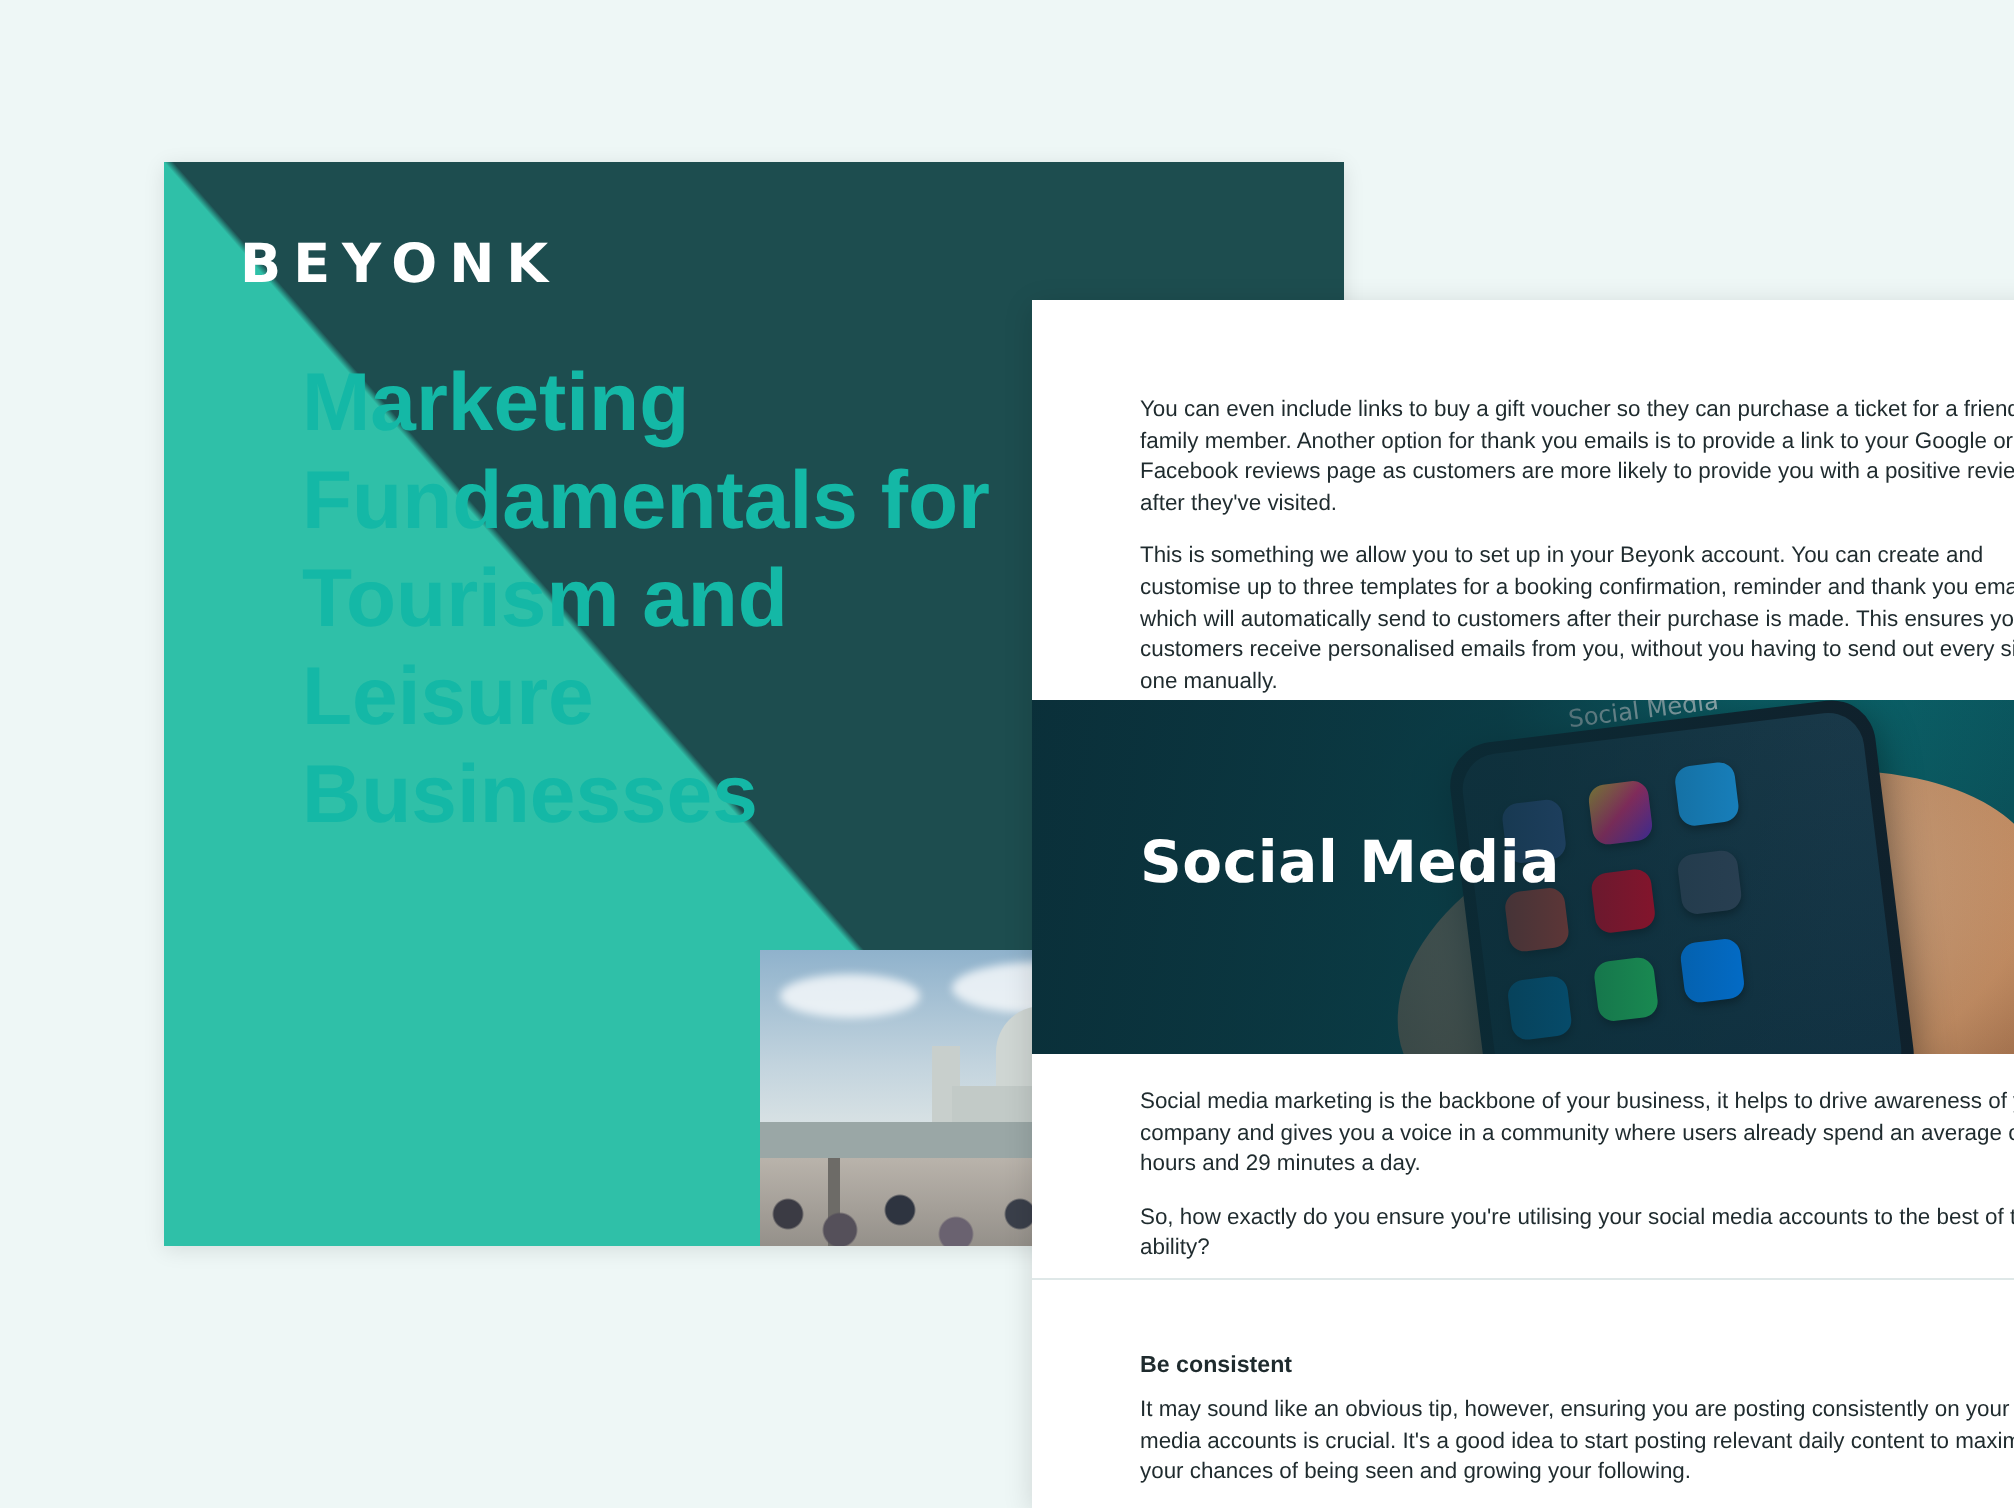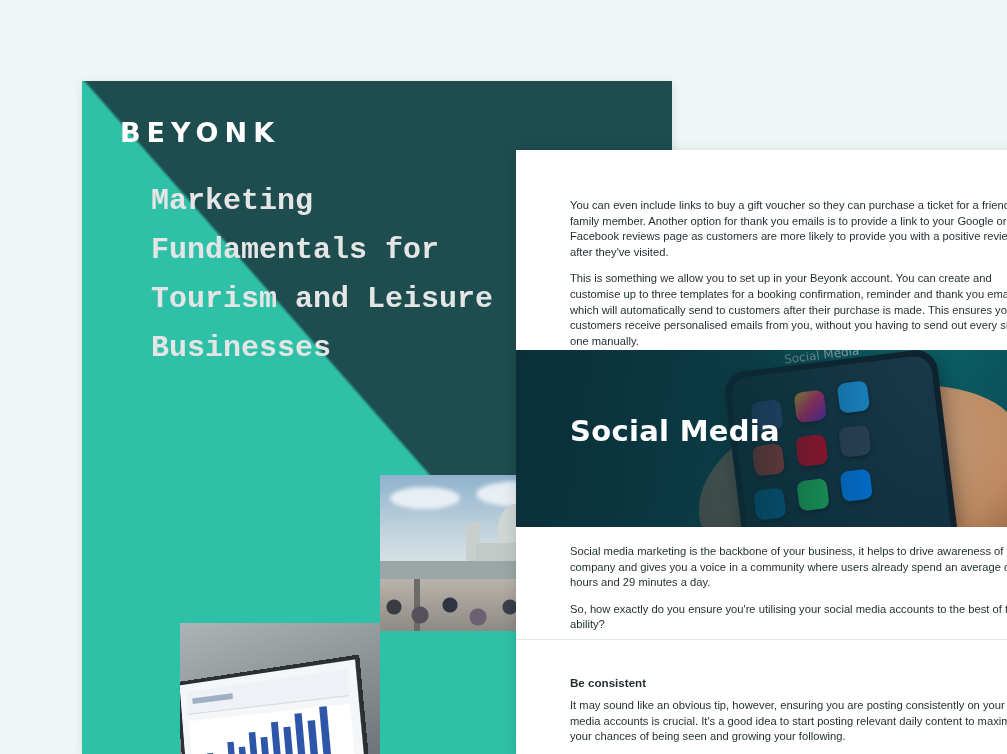--- a/index.html
+++ b/index.html
@@ -18,21 +18,21 @@
     height: 754px;
     background: #eef7f6;
   }
 
   
   .cover-card {
     position: absolute;
     left: 82px;
     top: 81px;
     width: 590px;
-    height: 673px;
+    height: 542px;
     background: #1d4d4f;
     overflow: hidden;
     box-shadow: 0 2px 10px rgba(0,0,0,0.10);
   }
 
   
   .cover-wedge {
     position: absolute;
     left: 0;
     top: 0;
@@ -53,25 +53,25 @@
   }
 
   .cover-title-wrap {
     position: absolute;
     left: 38px;
     top: 96px;
     padding-left: 28px;
     border-left: 3px solid #2fc0a8;
   }
   .cover-title {
-    color: #e5e5e5;
-    font-size: 30px;
+    color: #14b8a6;
+    font-size: 41px;
     line-height: 49px;
     font-weight: bold;
-    font-family: Liberation Mono, monospace;
+    font-family: Liberation Sans, sans-serif;
     margin: 0;
     max-width: 360px;
   }
 
   
   .cover-photo-city {
     position: absolute;
     left: 298px;
     top: 394px;
     width: 292px;

